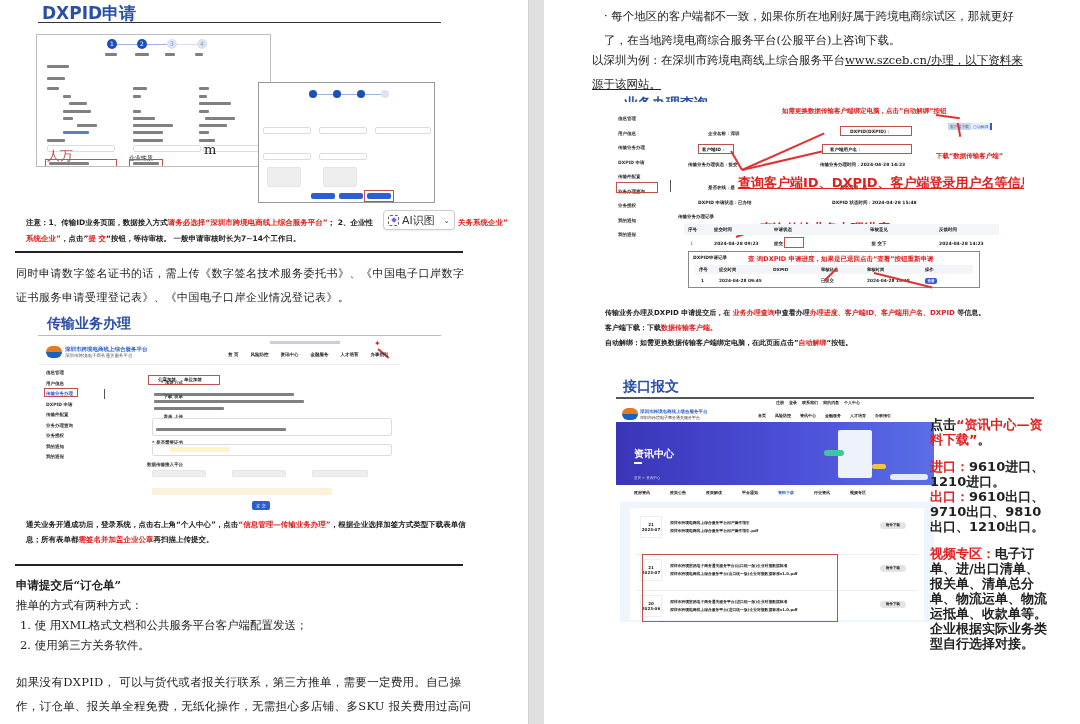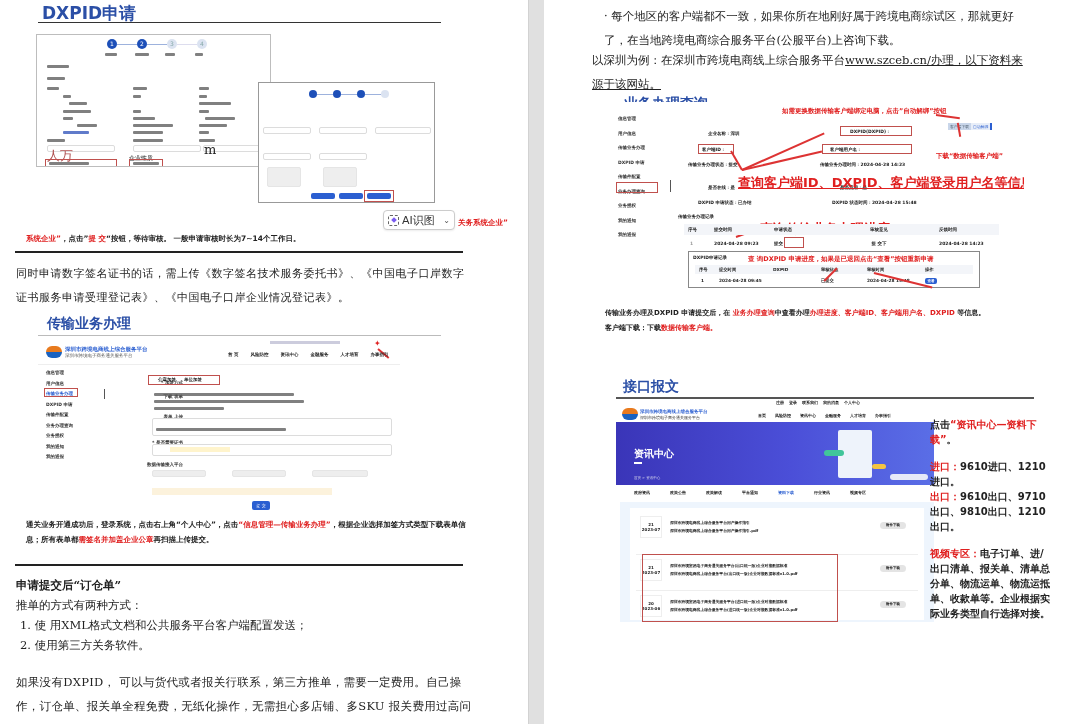--- a/index.html
+++ b/index.html
@@ -115,20 +115,23 @@
     <div class="field" style="left:4px;top:70px;width:48px;height:7px;"></div>
     <div class="field" style="left:60px;top:70px;width:48px;height:7px;"></div>
     <div class="field grey" style="left:8px;top:84px;width:34px;height:20px;"></div>
     <div class="field grey" style="left:64px;top:84px;width:34px;height:20px;"></div>
     <div class="btn-blue" style="left:52px;top:110px;width:24px;height:6px;"></div>
     <div class="btn-blue" style="left:80px;top:110px;width:24px;height:6px;"></div>
     <div class="btn-blue" style="left:108px;top:110px;width:24px;height:6px;"></div>
     <div class="redbox" style="left:105px;top:107px;width:30px;height:12px;"></div>
   </div>
 
+  <div class="small" style="left:26px;top:215px;width:440px;">
+    <span>注意：1、传输ID业务页面，数据接入方式</span><span class="red">请务必选择“深圳市跨境电商线上综合服务平台”</span><span>；  2、企业性</span>
+  </div>
   <div class="small" style="left:458px;top:215px;"><span class="red">关务系统企业”</span></div>
   <div class="small" style="left:26px;top:231px;width:440px;">
     <span class="red">系统企业”</span><span>，点击”</span><span class="red">提 交</span><span>“按钮，等待审核。  一般申请审核时长为7~14个工作日。</span>
   </div>
 
   <div class="ai-pill">
     <span class="ico"></span>
     <span class="lbl">AI识图</span>
     <span class="chev">⌄</span>
   </div>
@@ -301,20 +304,21 @@
         <span class="btn-blue" style="position:relative;display:inline-block;width:12px;height:6px;color:#fff;font-size:3.5px;text-align:center;line-height:6px;">查看</span>
       </div>
     </div>
     <div class="arrow" style="left:210px;top:178px;width:18px;transform:rotate(-45deg);height:1.5px;"></div>
     <div class="arrow" style="left:260px;top:170px;width:60px;transform:rotate(14deg);height:1.5px;"></div>
   </div>
 
   <div class="small" style="left:61px;top:306px;width:470px;font-size:7px;line-height:15px;">
     <div><span>传输业务办理及DXPID 申请提交后，在</span> <span class="red">业务办理查询</span><span>中查看办理</span><span class="red">办理进度、客户端ID、客户端用户名、DXPID</span> <span>等信息。</span></div>
     <div><span>客户端下载：下载</span><span class="red">数据传输客户端。</span></div>
+    <div><span>自动解绑：如需更换数据传输客户端绑定电脑，在此页面点击”</span><span class="red">自动解绑</span><span>“按钮。</span></div>
   </div>
 
   <div class="h-blue" style="left:79px;top:378px;font-size:14px;">接口报文</div>
   <div class="rule" style="left:72px;top:397px;width:418px;height:1.5px;background:#555;"></div>
 
   <div class="shot noborder" style="left:72px;top:400px;width:318px;height:222px;">
     <div style="position:absolute;left:160px;top:0;display:flex;gap:5px;font-size:4px;font-weight:bold;">
       <span>注册</span>
       <span>登录</span>
       <span>联系我们</span>
@@ -377,19 +381,19 @@
             <div>2023-06</div>
           </div>
         <div style="position:absolute;left:34px;top:8px;font-size:3.8px;font-weight:bold;">深圳市跨境贸易电子商务通关服务平台(进口统一版)企业对接数据标准</div>
         <div style="position:absolute;left:34px;top:16px;font-size:3.8px;font-weight:bold;">深圳市跨境电商线上综合服务平台(进口统一版)企业对接数据标准v1.0.pdf</div>
         <div style="position:absolute;left:244px;top:10px;width:26px;height:7px;border-radius:4px;background:#e4e4e4;font-size:3.5px;text-align:center;line-height:7px;font-weight:bold;">附件下载</div>
       </div>
       <div class="redbox" style="left:22px;top:52px;width:196px;height:68px;"></div>
     </div>
   </div>
 
-  <div class="small" style="left:386px;top:417px;width:120px;font-size:10px;line-height:15px;">
+  <div class="small" style="left:386px;top:417px;width:120px;font-size:13px;line-height:15px;">
     <div><span>点击</span><span class="red">“资讯中心—资料下载”</span><span>。</span></div>
     <div style="margin-top:12px;"><span class="red">进口：</span><span>9610进口、1210进口。</span></div>
     <div><span class="red">出口：</span><span>9610出口、9710出口、9810出口、1210出口。</span></div>
     <div style="margin-top:12px;"><span class="red">视频专区：</span><span>电子订单、进/出口清单、报关单、清单总分单、物流运单、物流运抵单、收款单等。企业根据实际业务类型自行选择对接。</span></div>
   </div>
 </div>
 
 </body></html>

